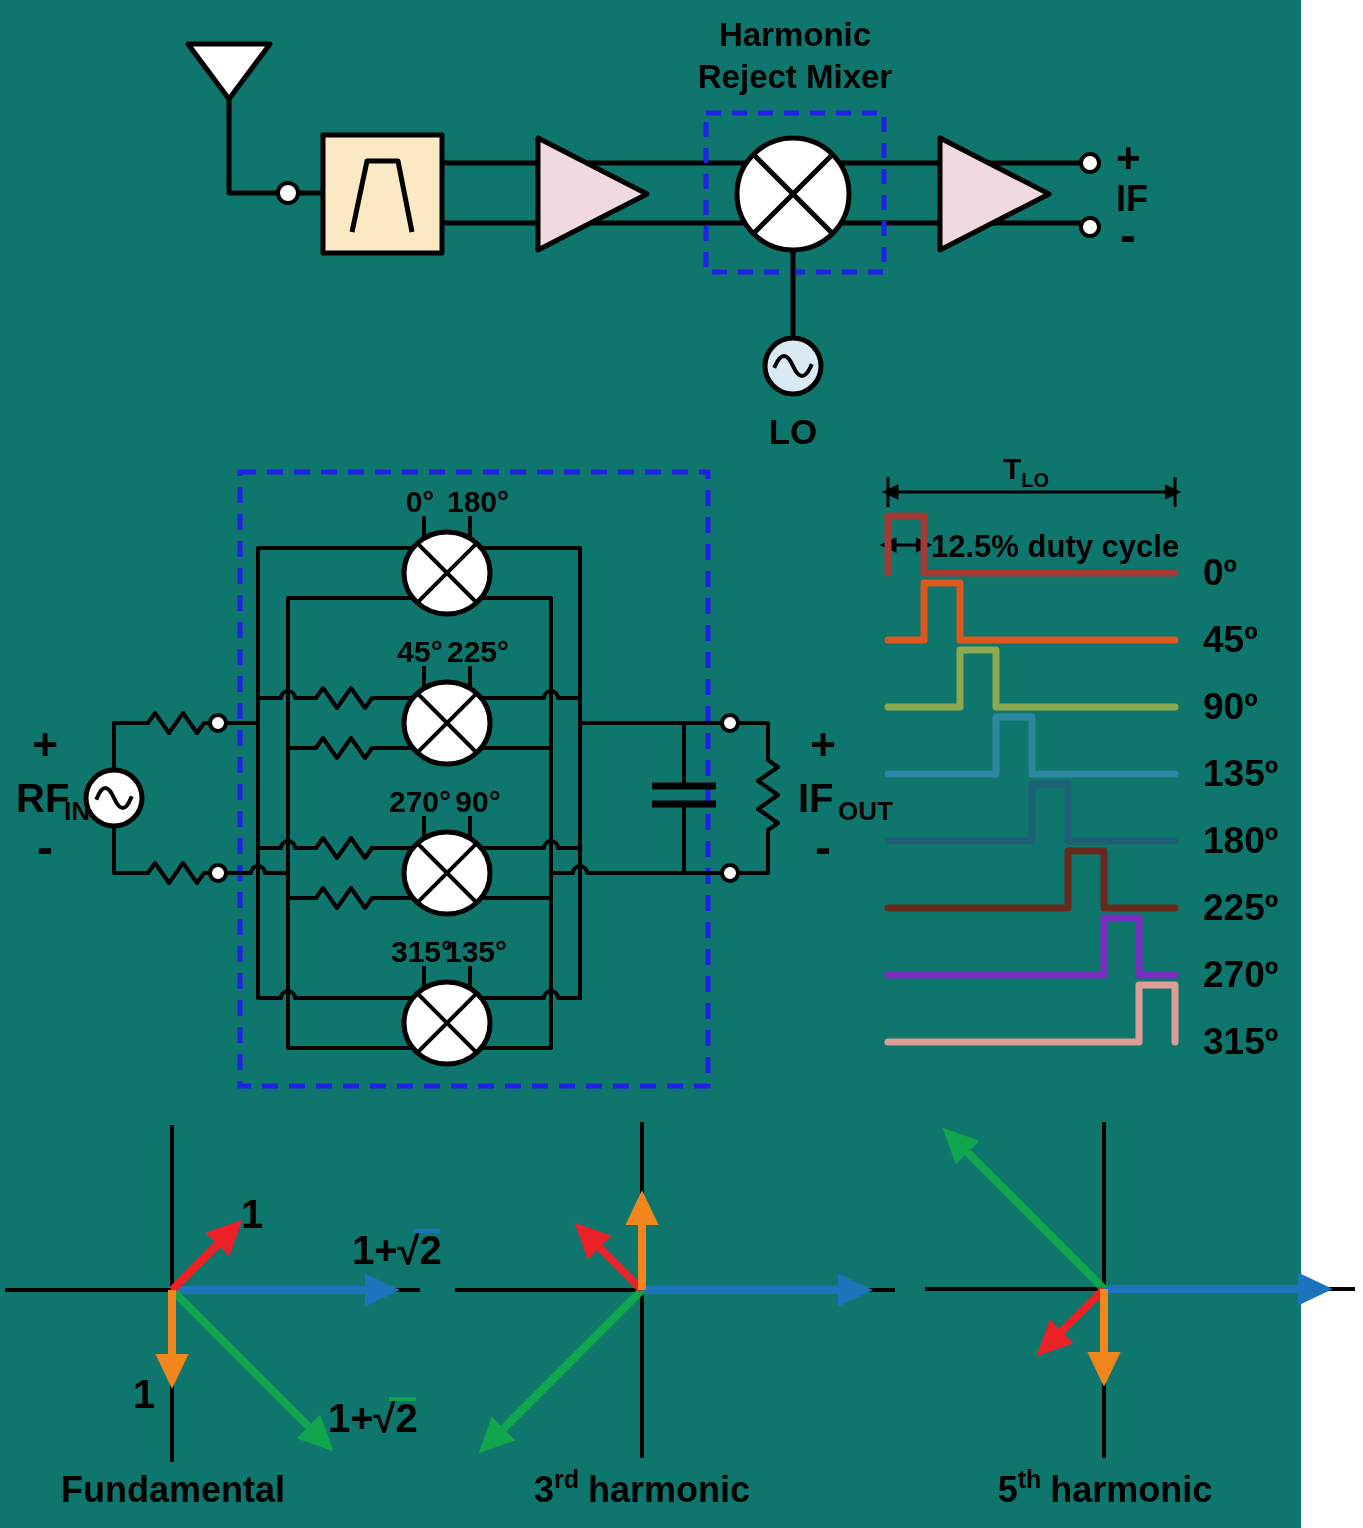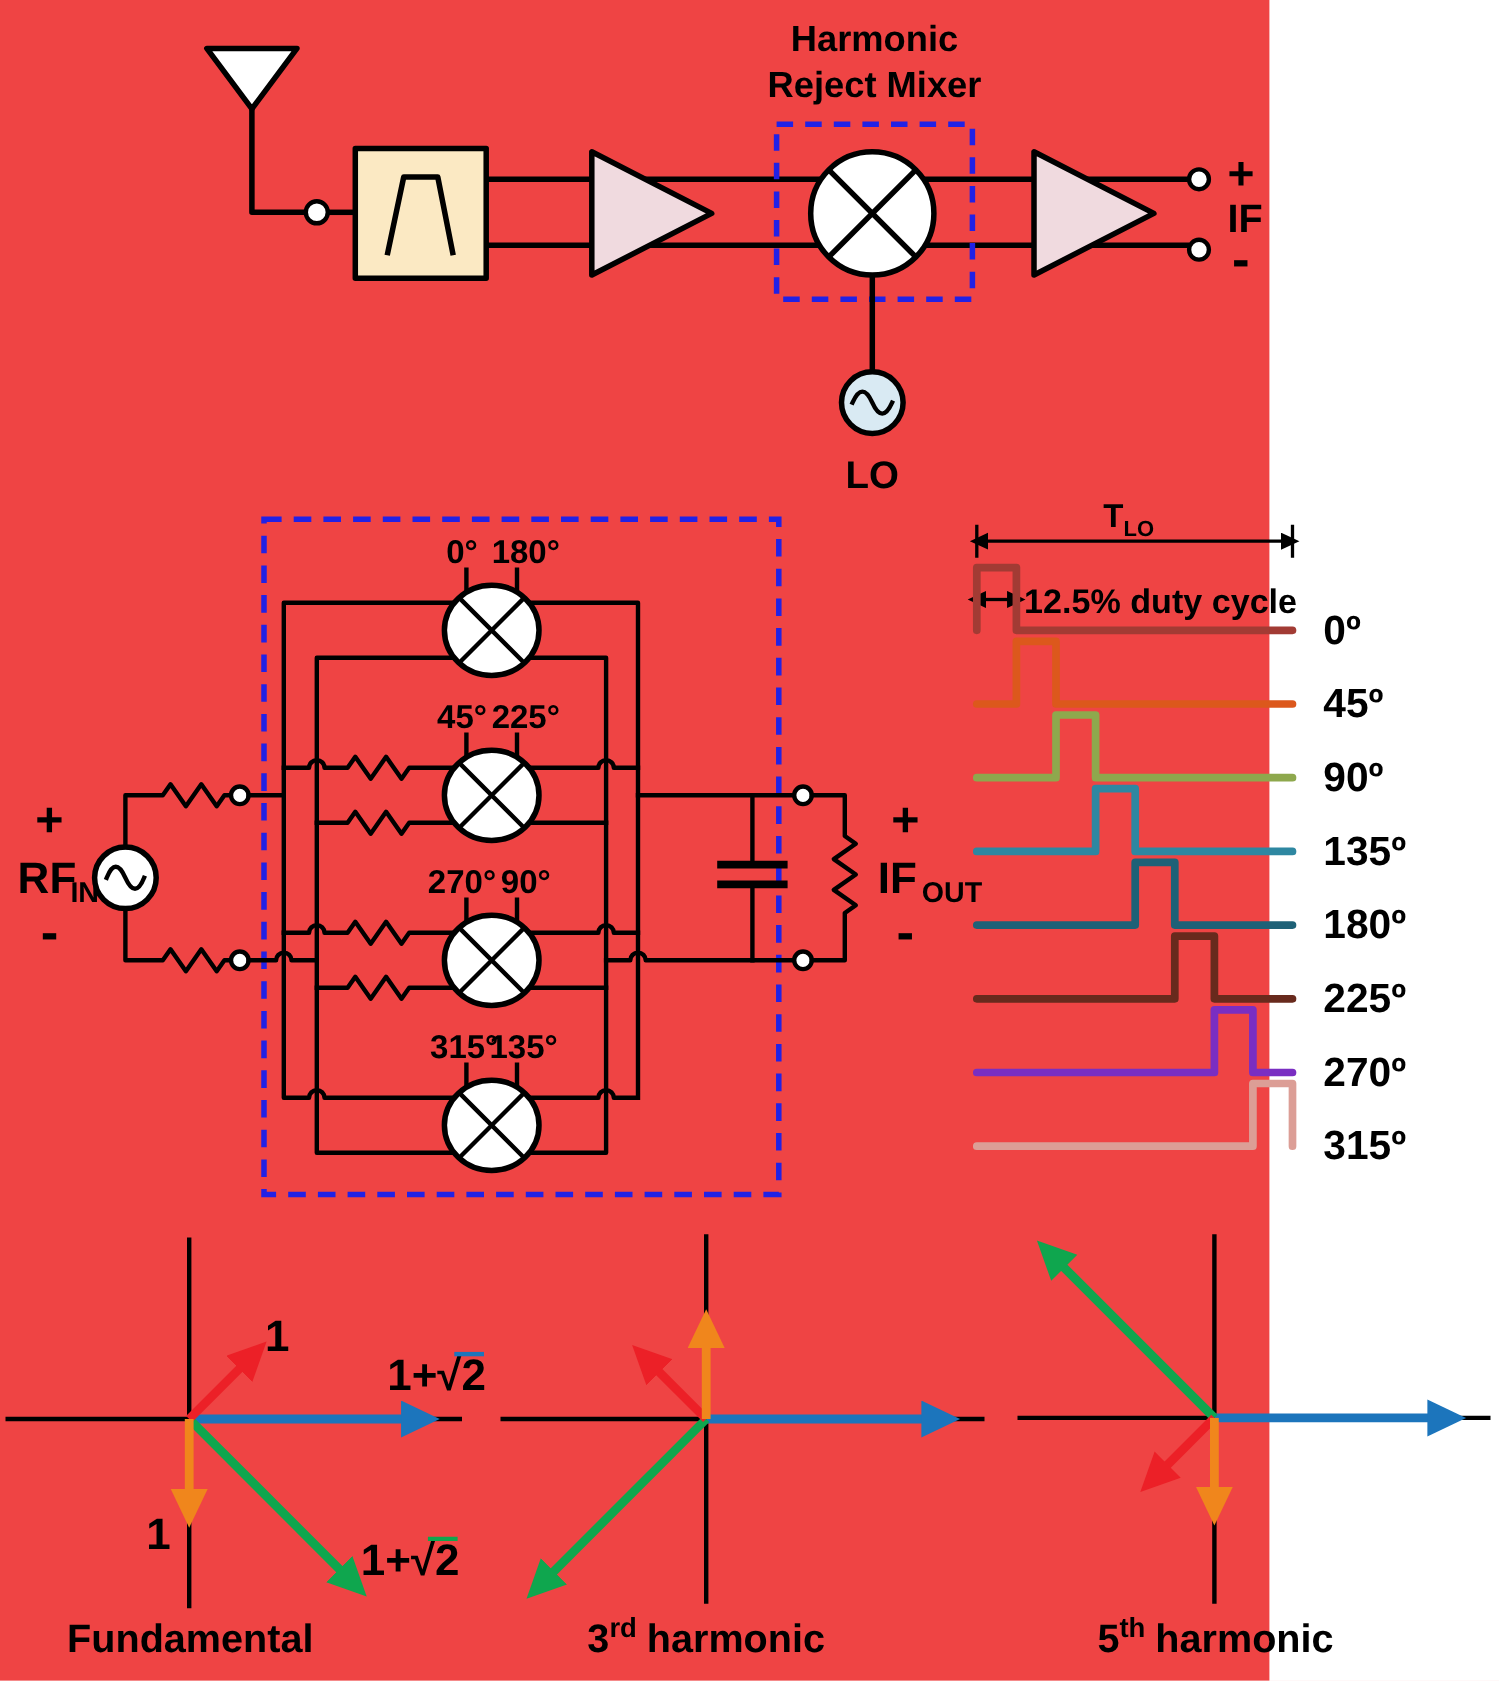--- a/index.html
+++ b/index.html
@@ -1,16 +1,16 @@
 <!DOCTYPE html>
 <html><head>
 <meta charset="utf-8">
 <style>
   html,body{margin:0;padding:0;background:#ffffff;}
-  .page{position:relative;width:1154px;height:1528px;background:#ef4444;
+  .page{position:relative;width:1301px;height:1528px;background:#0f766e;
         font-family:"Liberation Sans", sans-serif;}
   svg{display:block;}
   text{font-family:"Liberation Sans", sans-serif;font-weight:bold;fill:#000000;}
   .wire{stroke:#000000;stroke-width:4;fill:none;stroke-linejoin:round;stroke-linecap:square;}
   .wire5{stroke:#000000;stroke-width:5;fill:none;stroke-linejoin:round;}
   .sym{stroke:#000000;stroke-width:5;stroke-linejoin:round;}
   .term{fill:#ffffff;stroke:#000000;stroke-width:4;}
   .wave{fill:none;stroke-width:7;stroke-linejoin:round;stroke-linecap:round;}
   .dim{stroke:#000000;stroke-width:3;fill:none;}
   .vec{fill:none;stroke-width:8;stroke-linecap:butt;}

